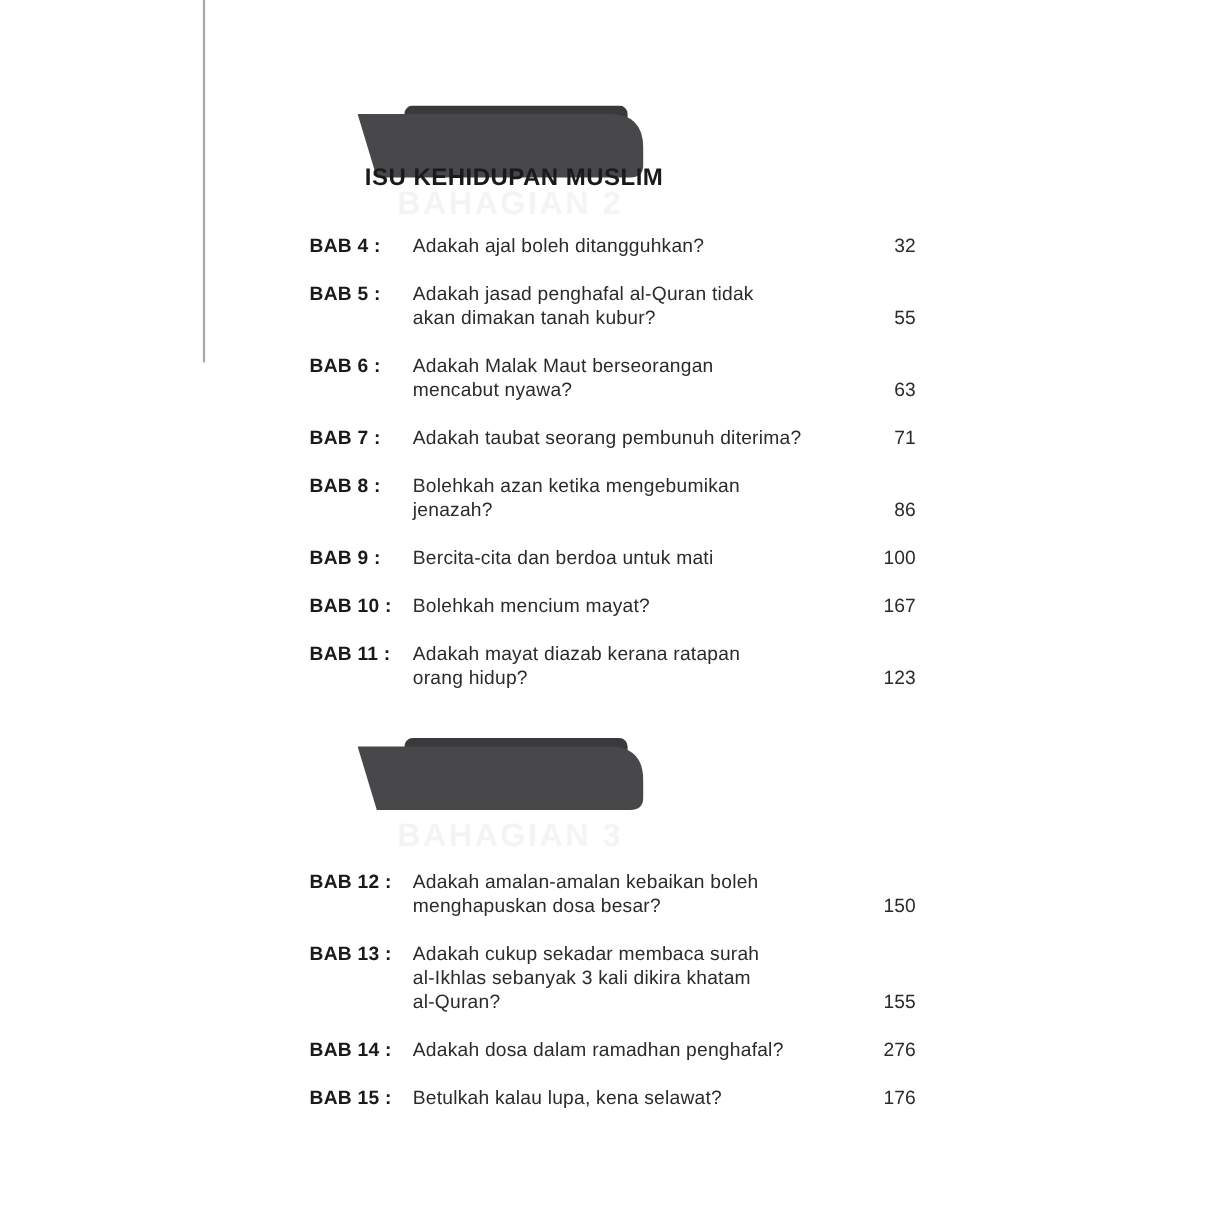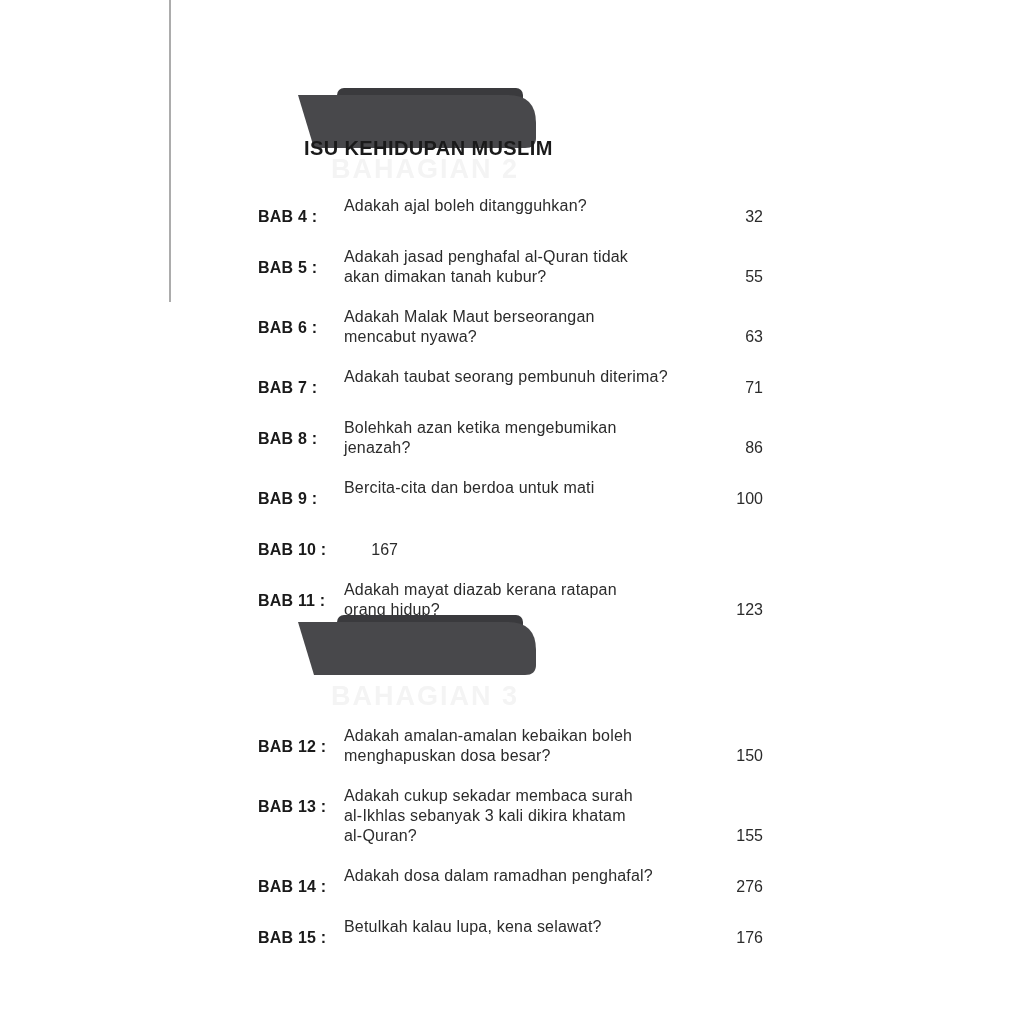--- a/index.html
+++ b/index.html
@@ -45,21 +45,20 @@
   .entries { position:absolute; left:258px; width:505px; }
   .entries-1 { top:196px; }
   .entries-2 { top:726px; }
 
   .entry { display:flex; align-items:stretch; margin-bottom:20px; }
   .entry-label {
     flex:none; width:86px;
     font-size:16px; line-height:20px; font-weight:700;
     color: var(--text-dark, #1a1a1a);
     letter-spacing:0.2px;
-    margin-top:11px;
   }
   .entry-title {
     flex:1;
     font-size:16px; line-height:20px;
     color: var(--text-body, #2b2b2b);
     letter-spacing:0.2px;
     white-space:pre-line;
   }
   .entry-page {
     flex:none; width:54px; text-align:right; align-self:flex-end;
@@ -112,20 +111,21 @@
 jenazah?</div>
       <div class="entry-page">86</div>
     </div>
     <div class="entry">
       <div class="entry-label">BAB 9 :</div>
       <div class="entry-title">Bercita-cita dan berdoa untuk mati</div>
       <div class="entry-page">100</div>
     </div>
     <div class="entry">
       <div class="entry-label">BAB 10 :</div>
+      <div class="entry-title">Bolehkah mencium mayat?</div>
       <div class="entry-page">167</div>
     </div>
     <div class="entry">
       <div class="entry-label">BAB 11 :</div>
       <div class="entry-title">Adakah mayat diazab kerana ratapan
 orang hidup?</div>
       <div class="entry-page">123</div>
     </div>
   </div>
 

